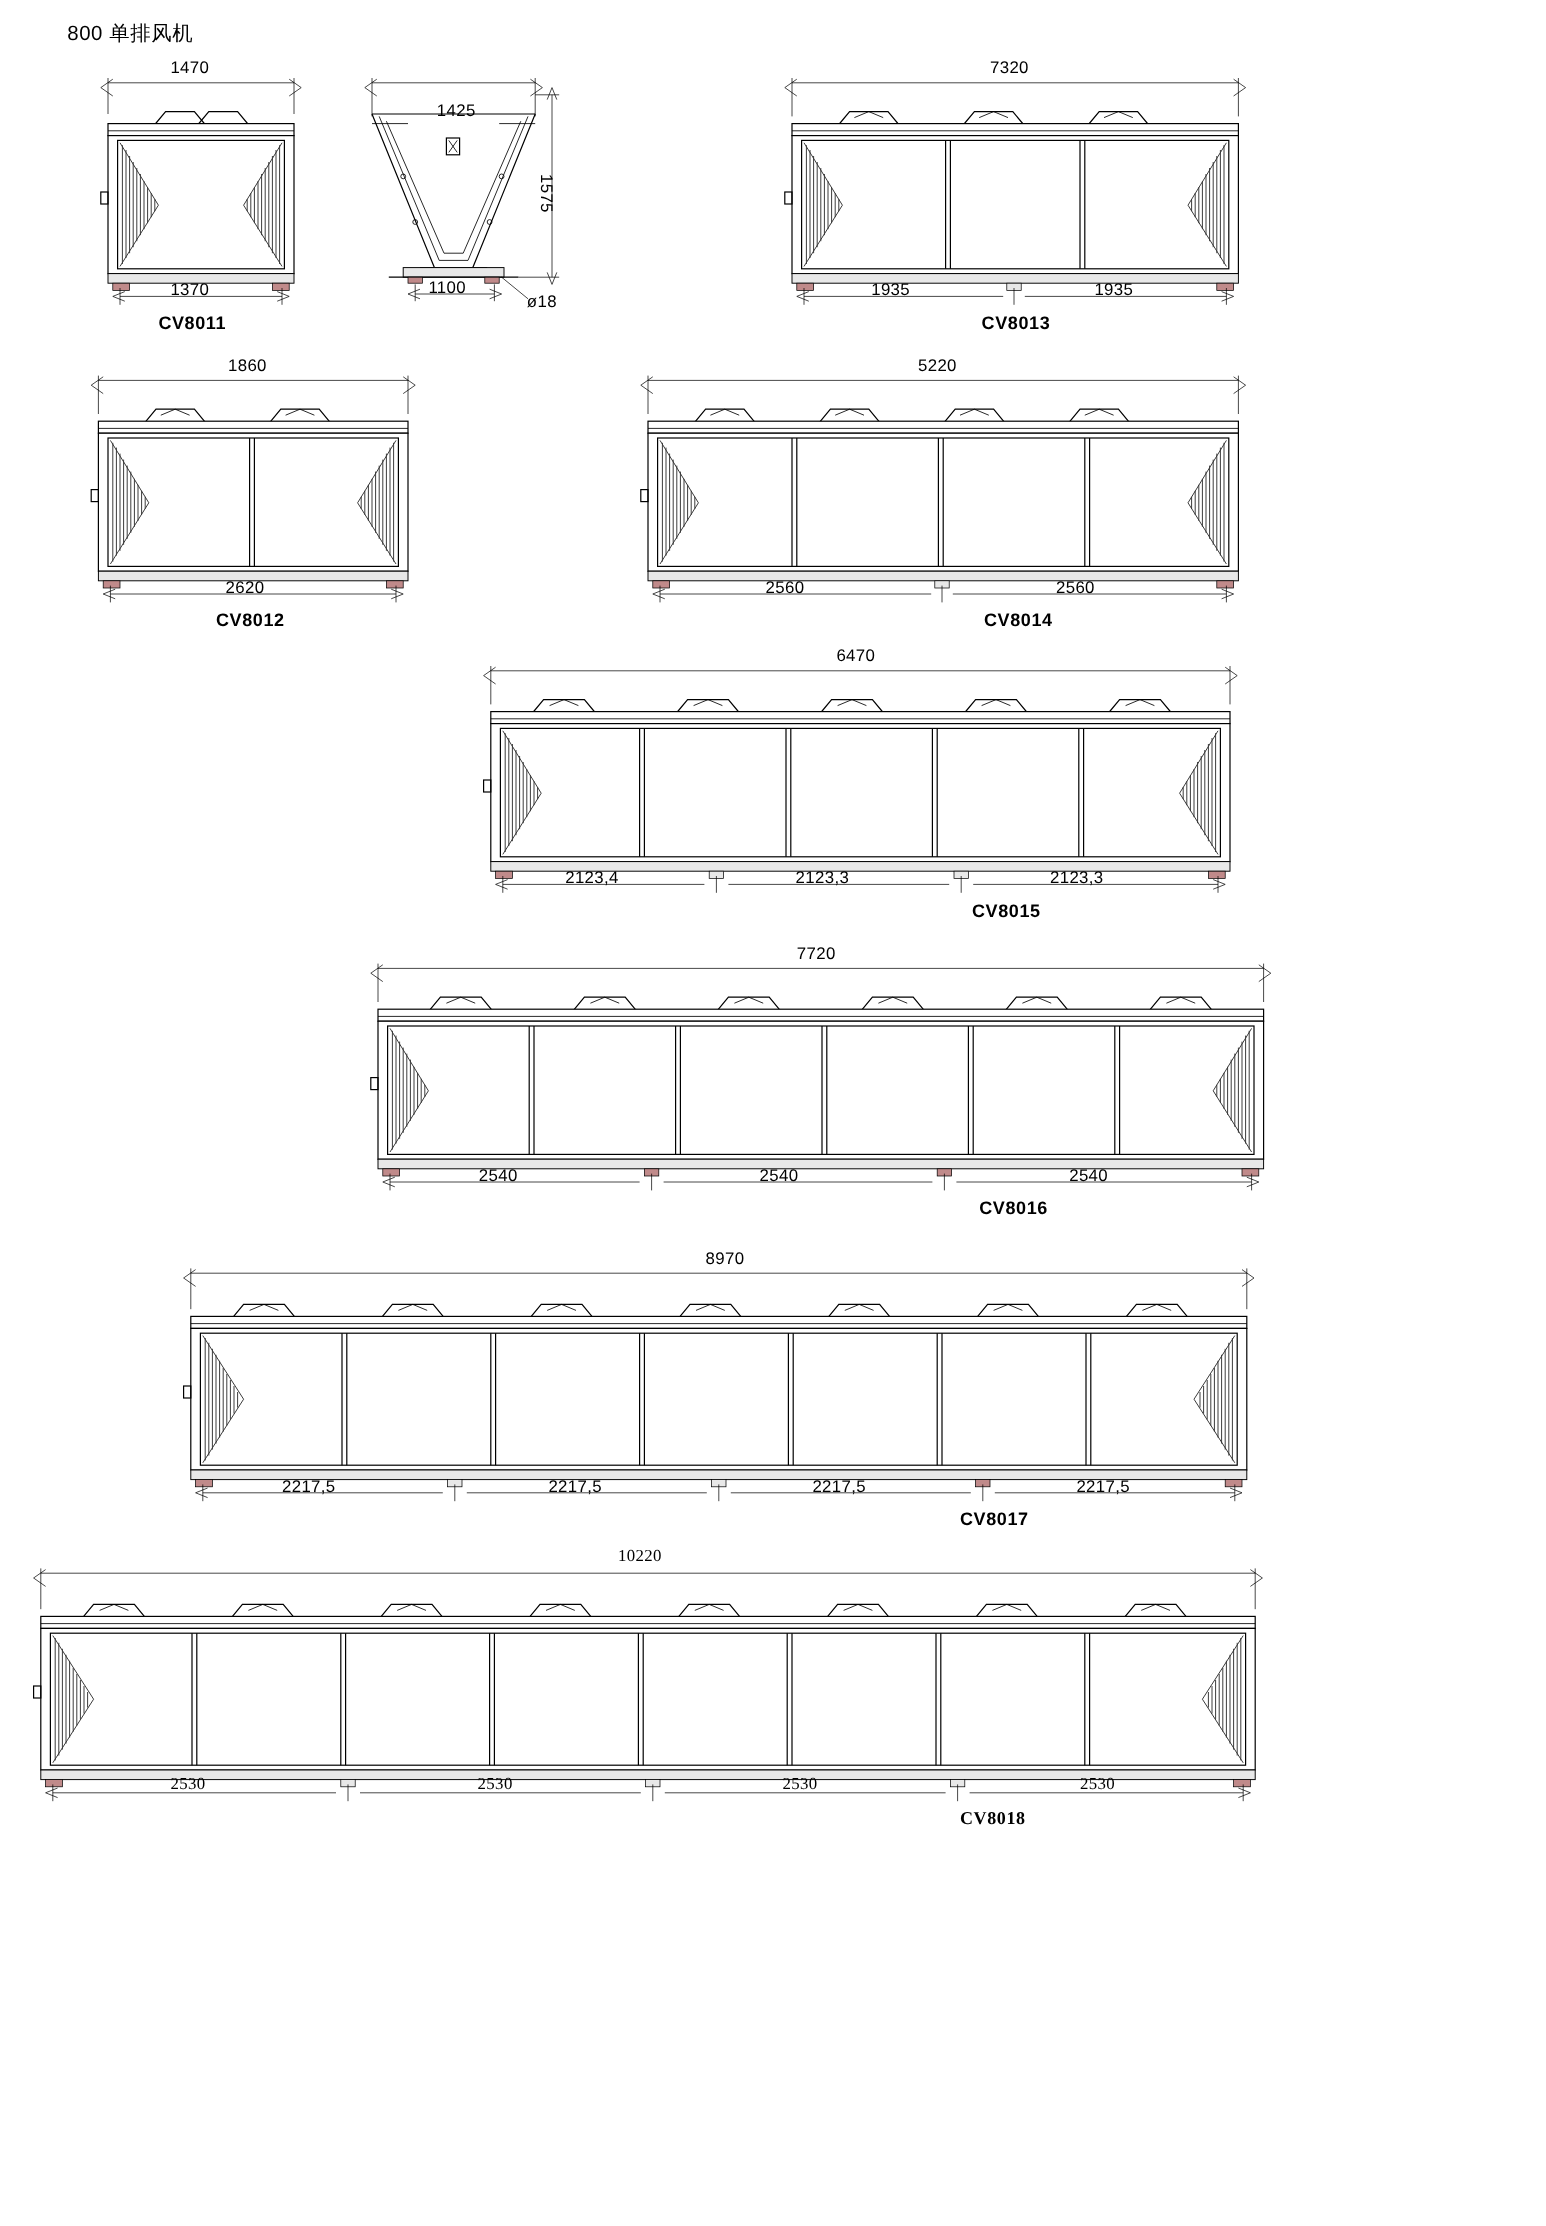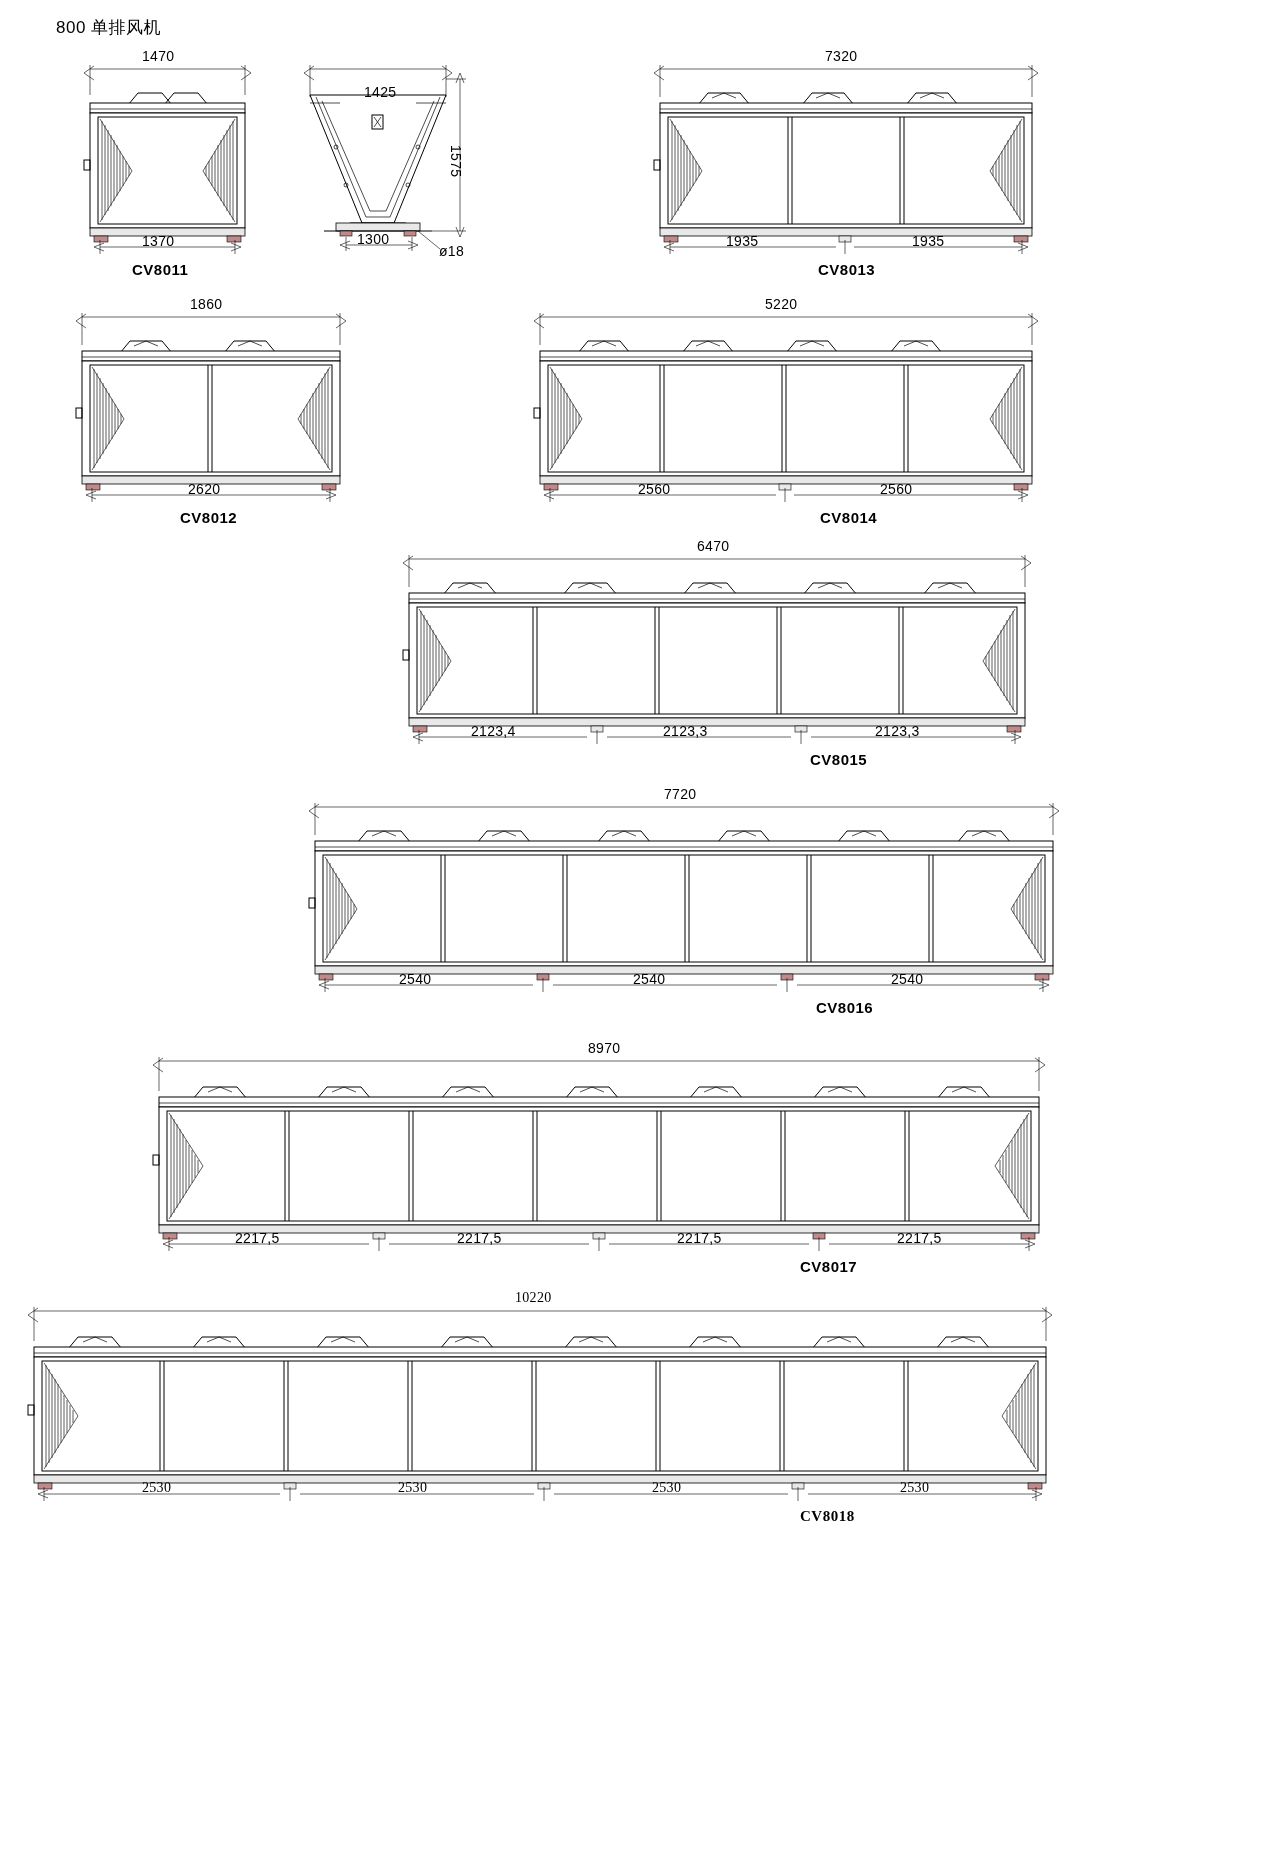--- a/index.html
+++ b/index.html
@@ -154,21 +154,21 @@
     <path class="ln-dim" d="M40 190 L50 186 M40 190 L50 194"></path>
     <path class="ln-dim" d="M118 190 L108 186 M118 190 L108 194"></path>
 
     <path class="ln-dim" d="M160 24 V176"></path>
     <path class="ln-dim" d="M146 24 H166"></path>
     <path class="ln-dim" d="M132 176 H166"></path>
     <path class="ln-dim" d="M160 18 L156 28 M160 18 L164 28"></path>
     <path class="ln-dim" d="M160 182 L156 172 M160 182 L164 172"></path>
   </svg>
   <div class="dim" style="left:64px; top:-7px;margin-top:36px;">1425</div>
-  <div class="dim" style="left:57px; top:176px;">1300</div>
+  <div class="dim" style="left:57px; top:176px;">1100</div>
   <div class="dim" style="left:148px; top:90px; writing-mode:vertical-rl; text-orientation:mixed;">1575</div>
   <div class="dim" style="left:139px; top:188px;">ø18</div>
 </div>
 
 <div class="unit" style="left:650px; top:55px; width:400px; height:230px;">
   <svg width="400" height="230">
     <path class="ln-dim" d="M10 14 H382"></path>
     <path class="ln-dim" d="M10 10 V42"></path>
     <path class="ln-dim" d="M382 10 V42"></path>
     <path class="ln-dim" d="M4 18 L14 11 M4 18 L14 25"></path>

